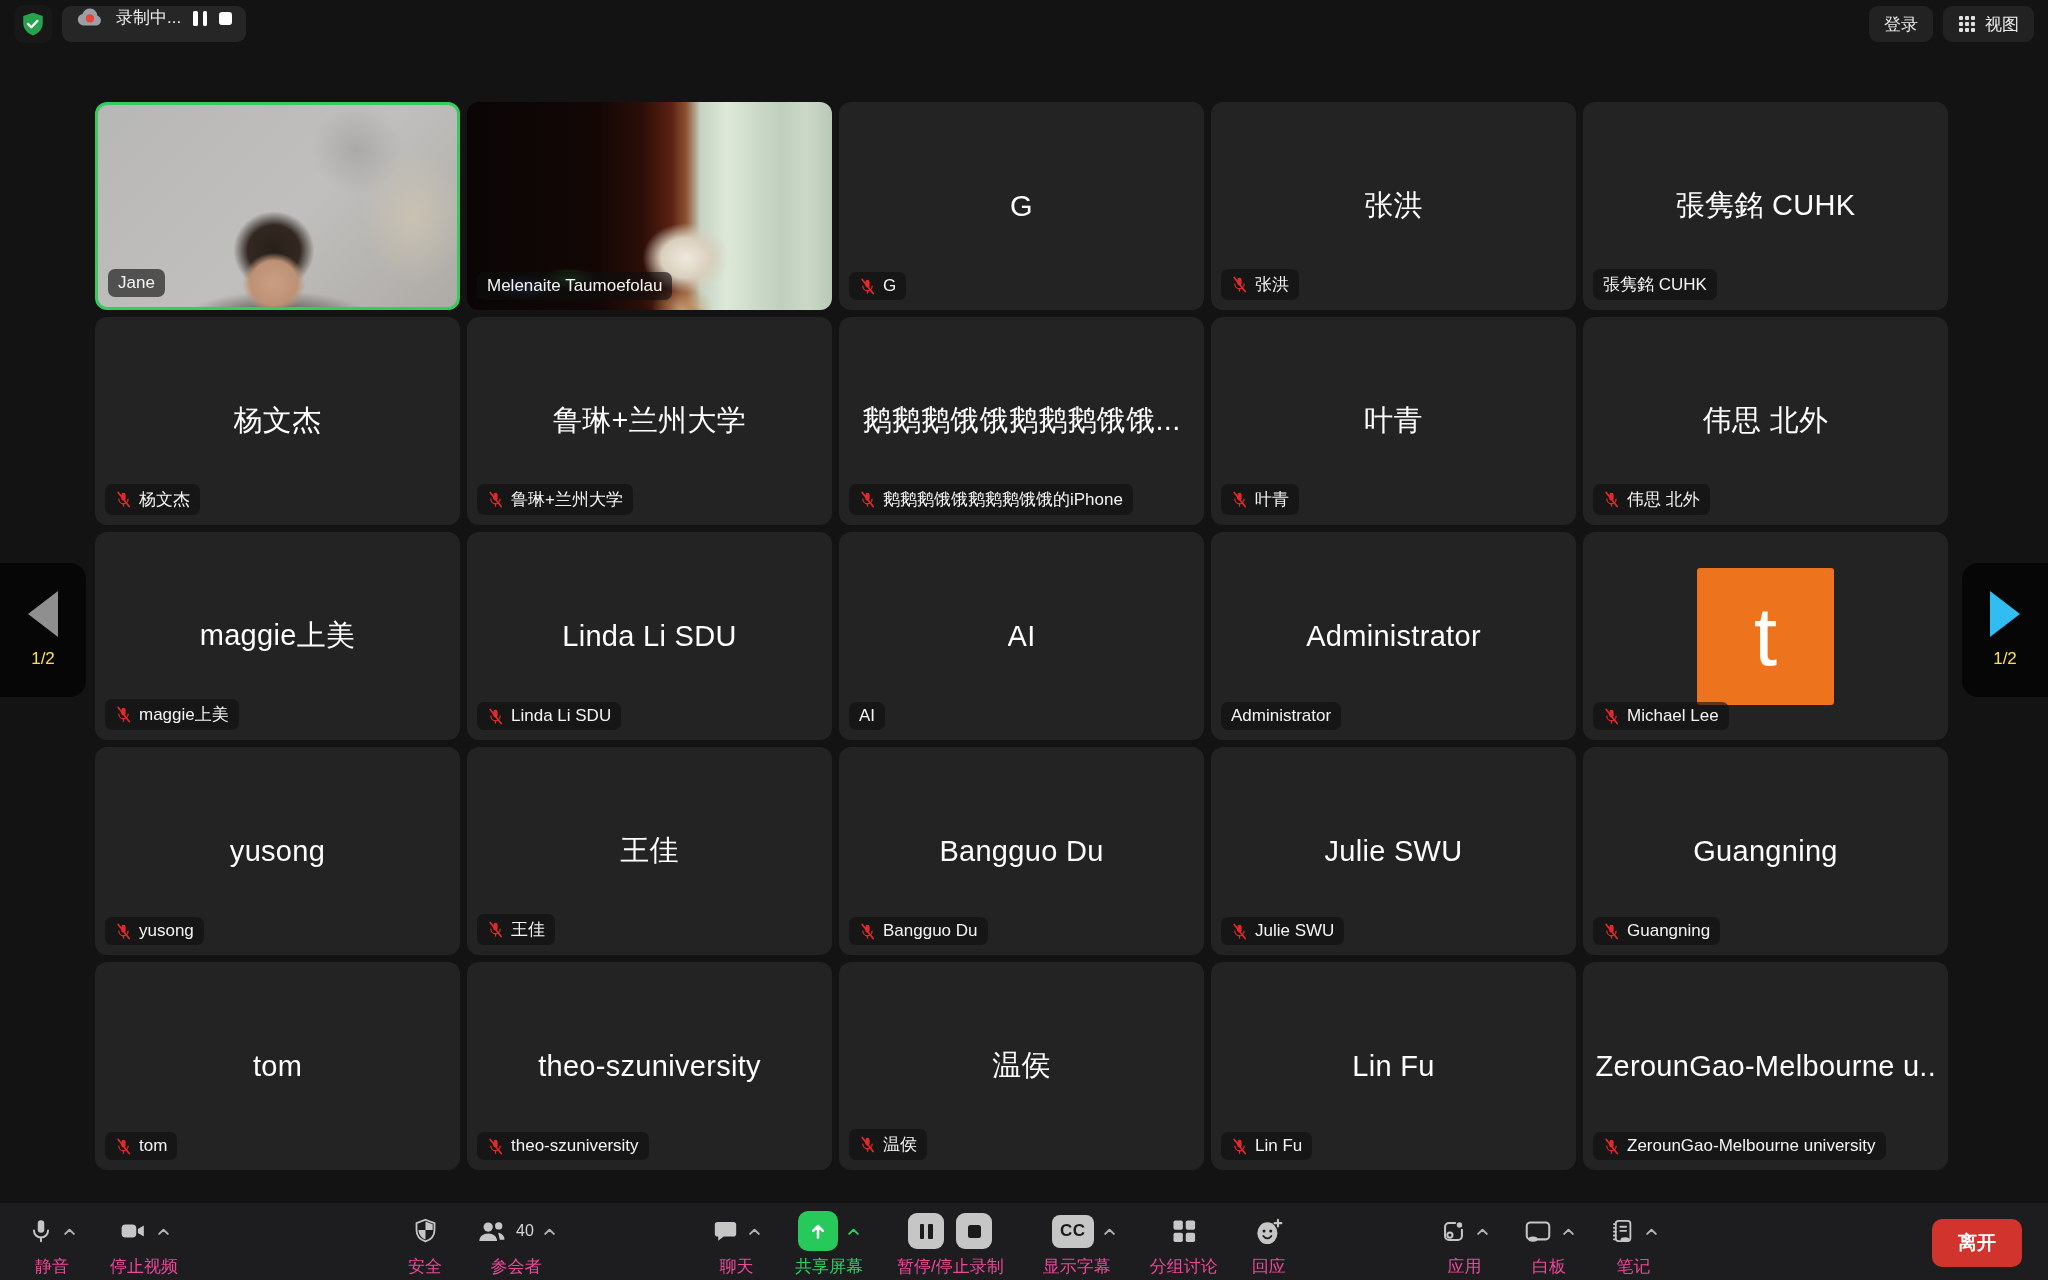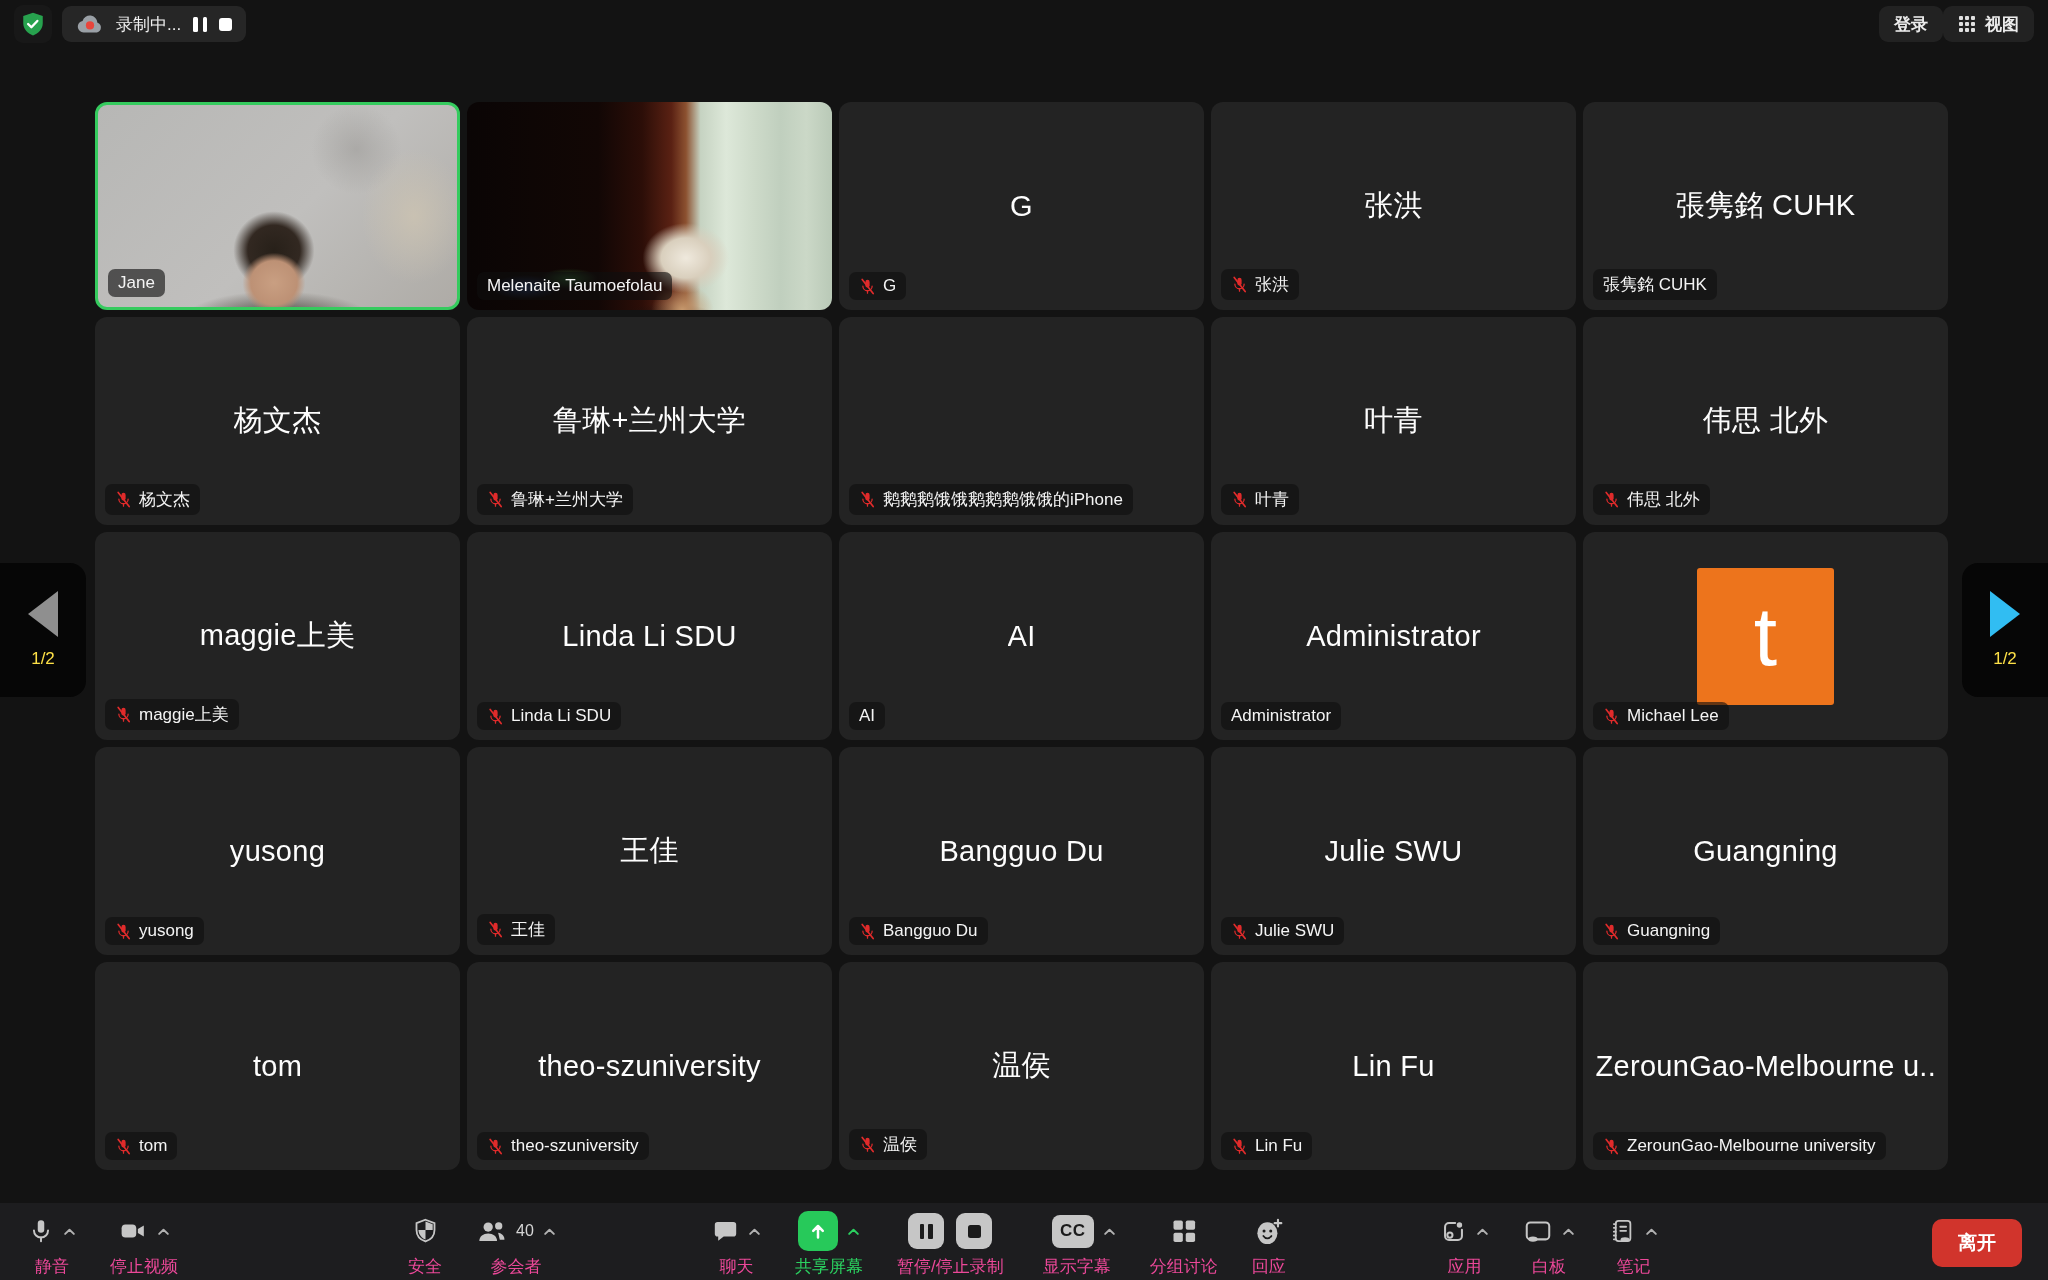--- a/index.html
+++ b/index.html
@@ -2,27 +2,27 @@
 <html><head>
 <meta charset="utf-8">
 <style>
   html,body{margin:0;padding:0;background:#131313;}
   body{width:2048px;height:1280px;position:relative;overflow:hidden;
        font-family:"Liberation Sans","DejaVu Sans",sans-serif;color:#eee;}
 
   
   .topbar{position:absolute;top:0;left:0;right:0;height:48px;display:flex;align-items:center;padding:0 14px;box-sizing:border-box;}
   .shield-badge{width:38px;height:38px;border-radius:9px;background:#181818;display:flex;align-items:center;justify-content:center;cursor:pointer;}
-  .rec-pill{margin-left:10px;height:36px;background:#262626;border-radius:9px;display:flex;align-items:center;gap:12px;padding:0 14px;}
+  .rec-pill{margin-left:10px;height:36px;background:#262626;border-radius:9px;display:flex;gap:12px;padding:0 14px;}
   .rec-label{font-size:17px;color:#f0f0f0;}
   .rec-ctl{display:flex;align-items:center;justify-content:center;cursor:pointer;height:24px;}
   .pause-bars{display:flex;gap:5px;}
   .pause-bars i{display:block;width:4.5px;height:15px;background:#fff;border-radius:1.5px;}
   .stop-sq{width:13px;height:13px;background:#fff;border-radius:3px;}
-  .topbar-right{margin-left:auto;display:flex;font-weight:bold;}
+  .topbar-right{margin-left:auto;display:flex;gap:10px;}
   .top-pill{height:36px;background:#222;border-radius:9px;display:flex;align-items:center;gap:9px;padding:0 15px;font-size:17px;color:#ececec;cursor:pointer;}
 
   
   .grid{position:absolute;top:102px;left:95px;display:grid;grid-template-columns:repeat(5,365px);grid-auto-rows:208px;gap:7px;}
   .tile{position:relative;background:#232323;border-radius:12px;overflow:hidden;display:flex;align-items:center;justify-content:center;box-sizing:border-box;cursor:pointer;}
   .tile.active{border:3px solid #35cb5e;}
   .tile-name{font-size:29px;color:#fdfdfd;white-space:nowrap;overflow:hidden;max-width:340px;text-align:center;letter-spacing:.3px;}
   .avatar{width:137px;height:137px;border-radius:3px;display:flex;align-items:center;justify-content:center;
           color:#fff;font-size:84px;line-height:1;font-weight:400;}
   .name-tag{position:absolute;left:10px;bottom:10px;background:rgba(15,15,15,.62);border-radius:7px;
@@ -199,20 +199,21 @@
         <rect x="9" y="2.5" width="6" height="11" rx="3" fill="#e02b2b"></rect>
         <path d="M5.5 11.5a6.5 6.5 0 0 0 13 0" fill="none" stroke="#e02b2b" stroke-width="1.8" stroke-linecap="round"></path>
         <line x1="12" y1="18" x2="12" y2="21.5" stroke="#e02b2b" stroke-width="1.8" stroke-linecap="round"></line>
         <line x1="4.5" y1="2" x2="20" y2="22" stroke="#e02b2b" stroke-width="2.4" stroke-linecap="round"></line>
       </svg>
       <span class="tag-text">鲁琳+兰州大学</span>
     </div>
   </div>
 
   <div class="tile">
+    <div class="tile-name">鹅鹅鹅饿饿鹅鹅鹅饿饿...</div>
 
     <div class="name-tag">
       <svg class="muted-mic" width="17" height="17" viewBox="0 0 24 24">
         <rect x="9" y="2.5" width="6" height="11" rx="3" fill="#e02b2b"></rect>
         <path d="M5.5 11.5a6.5 6.5 0 0 0 13 0" fill="none" stroke="#e02b2b" stroke-width="1.8" stroke-linecap="round"></path>
         <line x1="12" y1="18" x2="12" y2="21.5" stroke="#e02b2b" stroke-width="1.8" stroke-linecap="round"></line>
         <line x1="4.5" y1="2" x2="20" y2="22" stroke="#e02b2b" stroke-width="2.4" stroke-linecap="round"></line>
       </svg>
       <span class="tag-text">鹅鹅鹅饿饿鹅鹅鹅饿饿的iPhone</span>
     </div>

